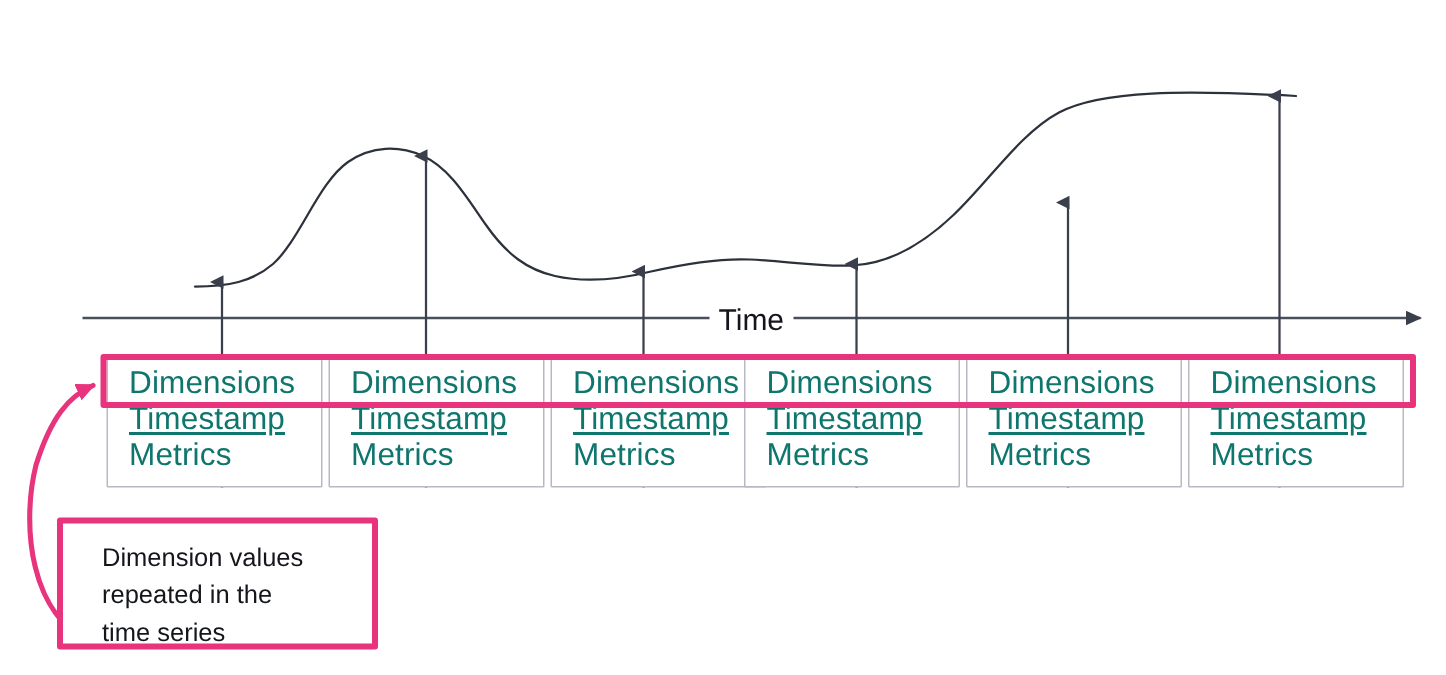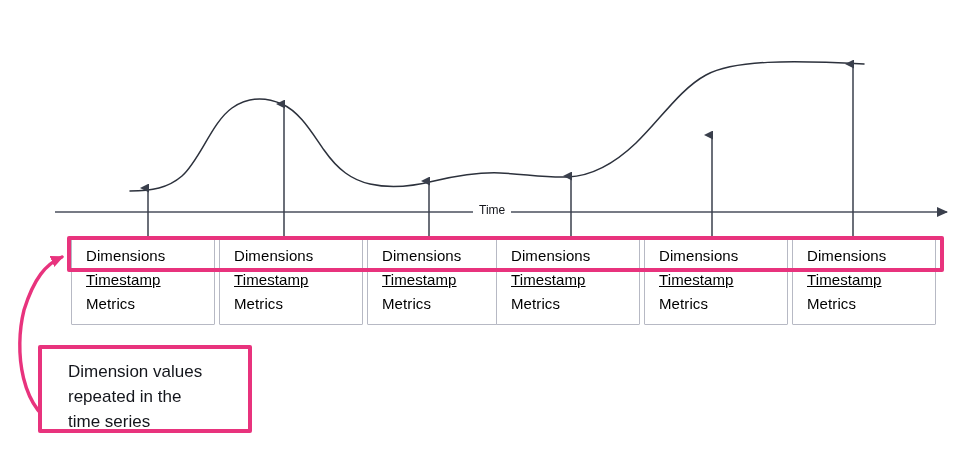--- a/index.html
+++ b/index.html
@@ -16,25 +16,25 @@
   
   .card{
     position:absolute;
     box-sizing:border-box;
     background:#ffffff;
     border:1.2px solid #b7b9c4;
     border-radius:1px;
   }
   .card .line{
     position:absolute;left:14px;
-    font-size:15px;
+    font-size:21px;
     line-height:20px;
     letter-spacing:0.1px;
     white-space:nowrap;
-    color:#000000;
+    color:#0f766e;
   }
   .card .l0{top:8px;}
   .card .l1{top:32px;text-decoration:underline;}
   .card .l2{top:56px;}
 
   
   #dim-highlight{
     position:absolute;
     box-sizing:border-box;
     border:4px solid #e8337d;
@@ -54,21 +54,21 @@
   #callout .ctext{
     position:absolute;left:26px;top:10px;
     font-size:17px;line-height:25px;
     color:#14161c;
     white-space:pre-line;
   }
 
   
   #time-label{
     position:absolute;
-    font-size:12px;
+    font-size:20px;
     color:#14161c;
     background:#ffffff;
     padding:0 6px;
     white-space:nowrap;
   }
 </style>
 </head>
 <body>
 
 <div id="stage">

